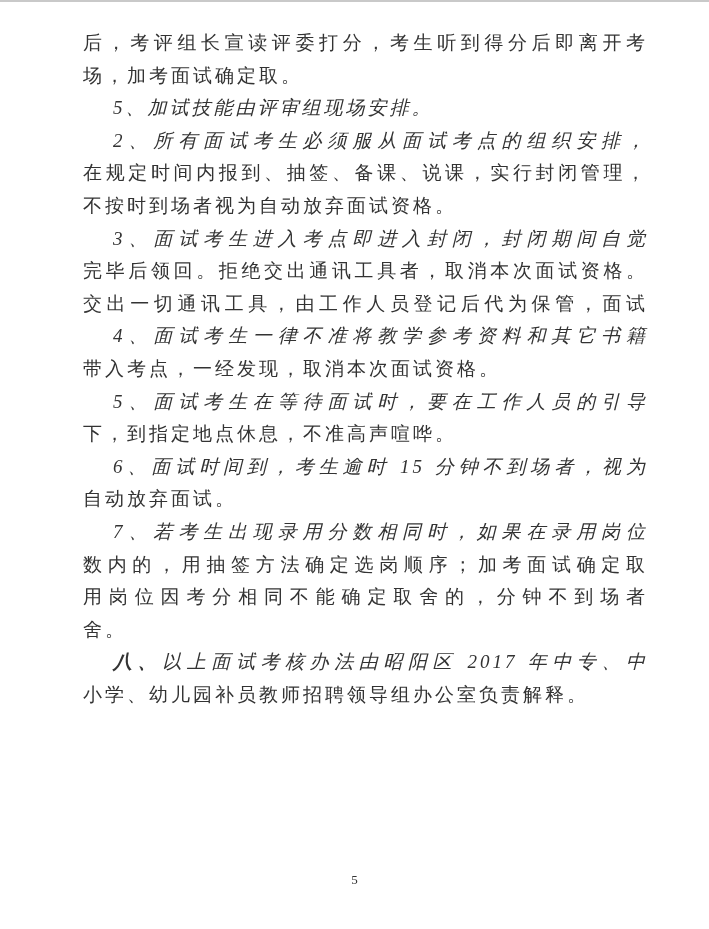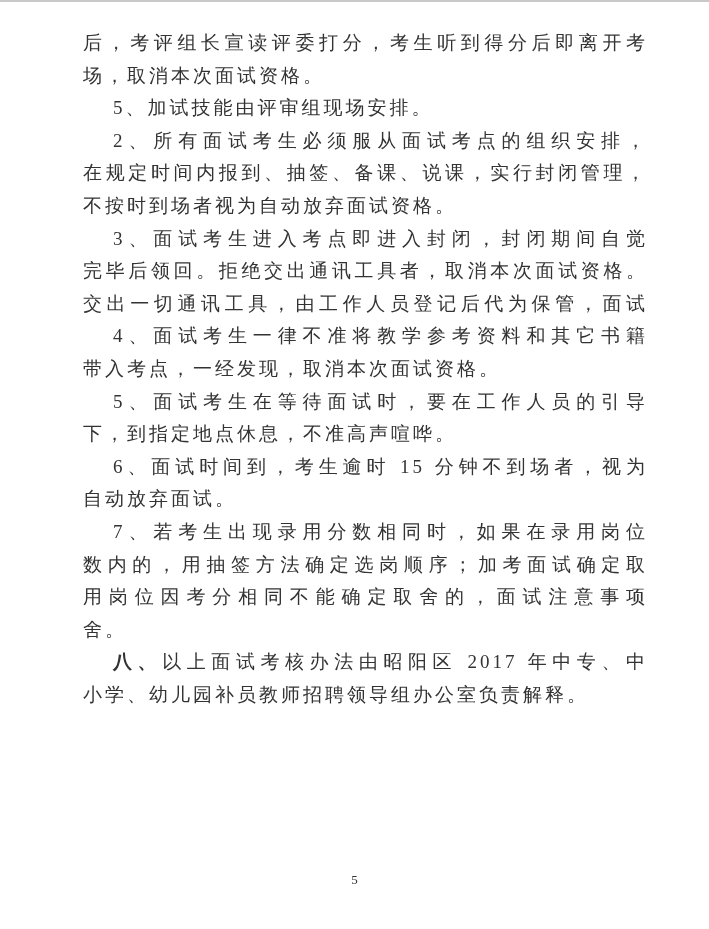--- a/index.html
+++ b/index.html
@@ -27,54 +27,54 @@
     font-size: 19px;
     line-height: 32.6px;
     letter-spacing: 3px;
   }
   .line { white-space: nowrap; }
   .line.justify {
     white-space: normal;
     text-align: justify;
     text-align-last: justify;
   }
-  .line.indent { padding-left: 30px; }
+  .line.indent { padding-left: 30px; font-style: italic; }
   .seg-bold { font-weight: bold; }
   .page-number {
     position: absolute;
     left: 0; top: 872px;
     width: 100%;
     text-align: center;
     font-size: 13px;
     letter-spacing: 0;
     color: #333333;
   }
 </style>
 </head>
 <body>
 
 <div class="page">
   <div class="scan-edge"></div>
   <div class="text-block">
       <div class="line justify"><span>后，考评组长宣读评委打分，考生听到得分后即离开考</span></div>
-      <div class="line"><span>场，取消本次面试资格。</span></div>
+      <div class="line"><span>场，加考面试确定取。</span></div>
       <div class="line indent"><span>5、加试技能由评审组现场安排。</span></div>
       <div class="line indent justify"><span>2、所有面试考生必须服从面试考点的组织安排，</span></div>
       <div class="line justify"><span>在规定时间内报到、抽签、备课、说课，实行封闭管理，</span></div>
       <div class="line"><span>不按时到场者视为自动放弃面试资格。</span></div>
       <div class="line indent justify"><span>3、面试考生进入考点即进入封闭，封闭期间自觉</span></div>
       <div class="line justify"><span>完毕后领回。拒绝交出通讯工具者，取消本次面试资格。</span></div>
       <div class="line justify"><span>交出一切通讯工具，由工作人员登记后代为保管，面试</span></div>
       <div class="line indent justify"><span>4、面试考生一律不准将教学参考资料和其它书籍</span></div>
       <div class="line"><span>带入考点，一经发现，取消本次面试资格。</span></div>
       <div class="line indent justify"><span>5、面试考生在等待面试时，要在工作人员的引导</span></div>
       <div class="line"><span>下，到指定地点休息，不准高声喧哗。</span></div>
       <div class="line indent justify"><span>6、面试时间到，考生逾时 15 分钟不到场者，视为</span></div>
       <div class="line"><span>自动放弃面试。</span></div>
       <div class="line indent justify"><span>7、若考生出现录用分数相同时，如果在录用岗位</span></div>
       <div class="line justify"><span>数内的，用抽签方法确定选岗顺序；加考面试确定取</span></div>
-      <div class="line justify"><span>用岗位因考分相同不能确定取舍的，面试注意事项</span></div>
+      <div class="line justify"><span>用岗位因考分相同不能确定取舍的，分钟不到场者</span></div>
       <div class="line"><span>舍。</span></div>
       <div class="line indent justify"><span class="seg-bold">八、</span><span>以上面试考核办法由昭阳区 2017 年中专、中</span></div>
       <div class="line"><span>小学、幼儿园补员教师招聘领导组办公室负责解释。</span></div>
     </div>
   <div class="page-number">5</div>
 </div>
 
 </body></html>

